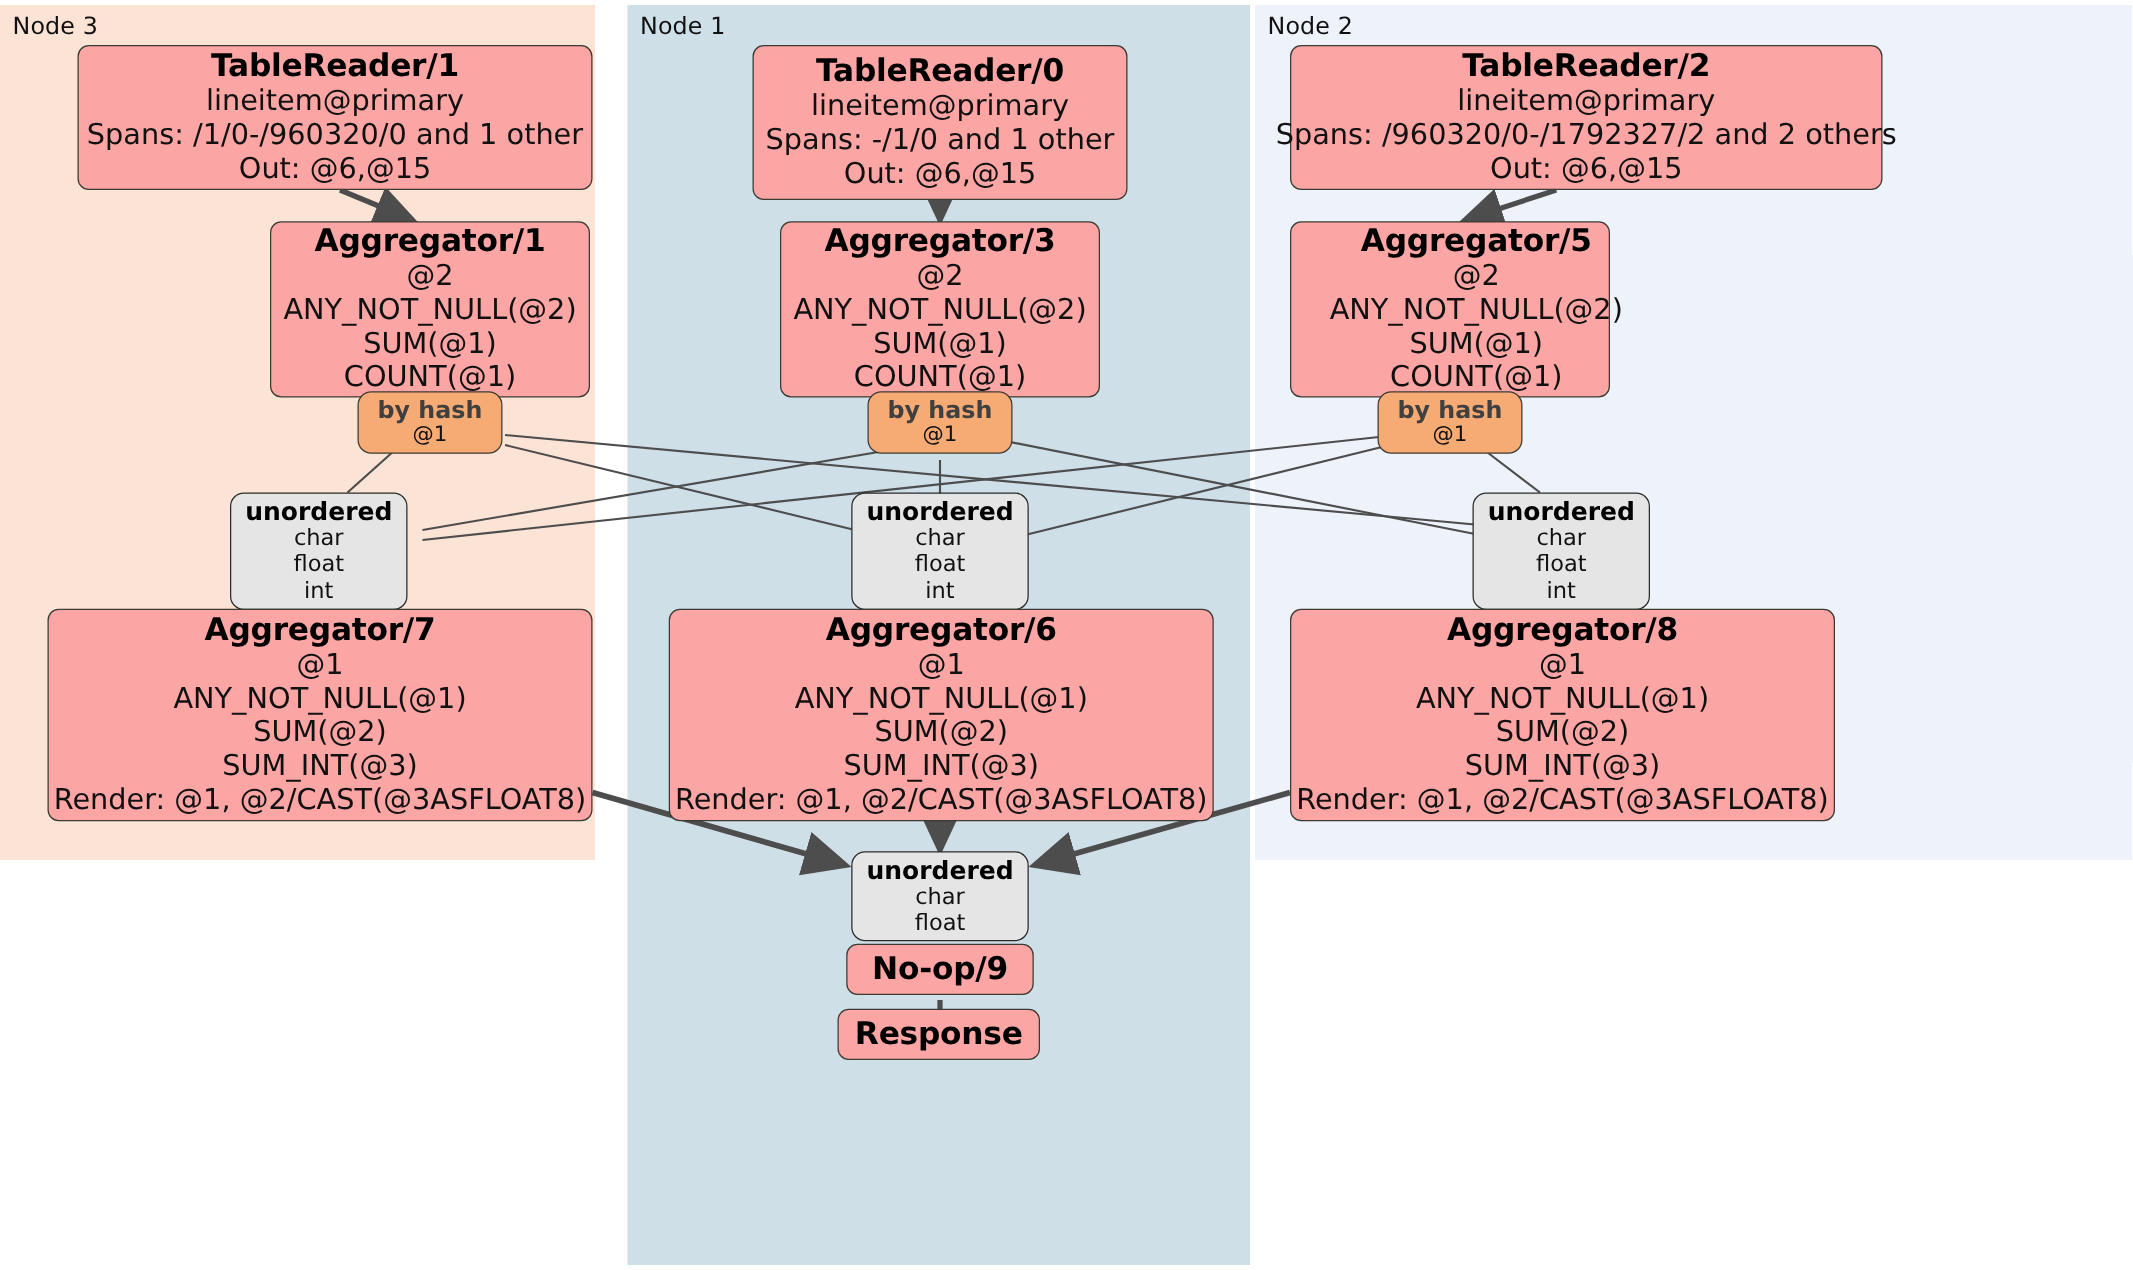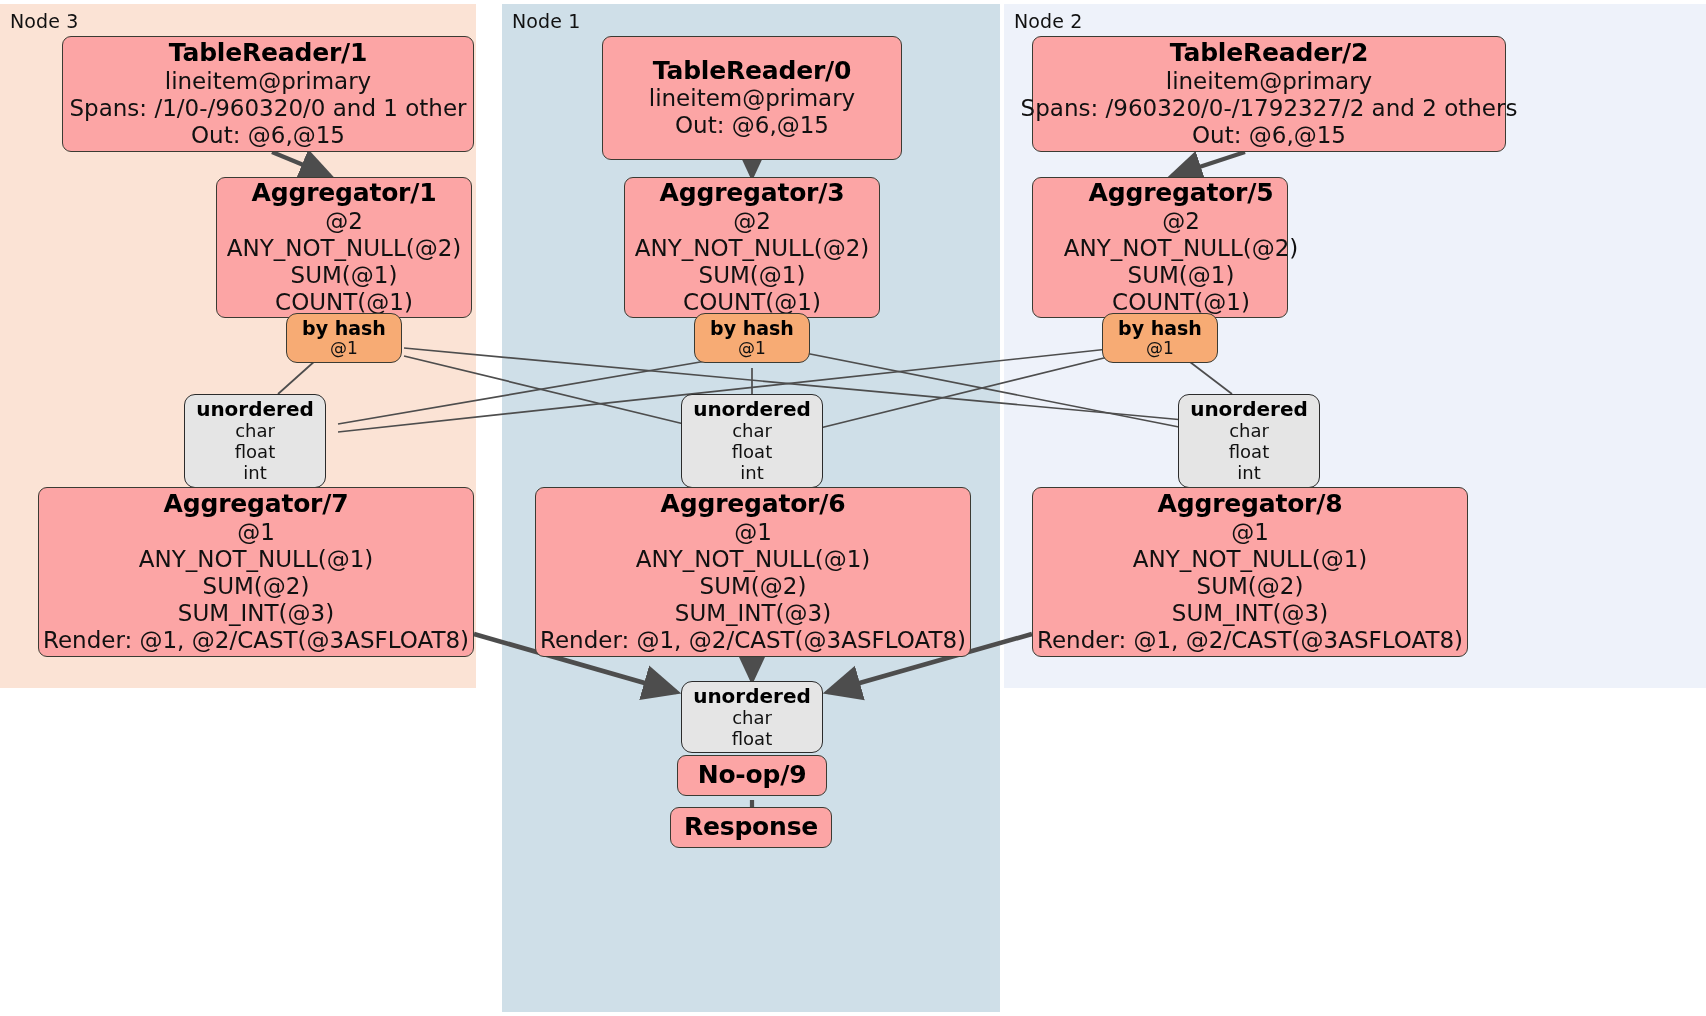--- a/index.html
+++ b/index.html
@@ -12,21 +12,21 @@
   svg.edges{position:absolute;left:0;top:0;width:1706px;height:1016px;overflow:visible;}
 
   .node{position:absolute;box-sizing:border-box;display:flex;flex-direction:column;
         align-items:center;justify-content:center;text-align:center;}
 
   .proc{background:#fca5a5;border:1.6px solid #3b3b33;border-radius:9px;}
   .proc .ttl{font-weight:bold;font-size:25px;color:#000;line-height:1.14;letter-spacing:-0.2px;}
   .proc .ln{font-size:23px;color:#111;line-height:1.17;white-space:nowrap;}
 
   .router{background:#f7ab74;border:1.6px solid #3b3b33;border-radius:11px;}
-  .router .ttl{font-weight:bold;font-size:19px;color:#000000;line-height:1.1;}
+  .router .ttl{font-weight:bold;font-size:19px;color:#404040;line-height:1.1;}
   .router .ln{font-size:17px;color:#111;line-height:1.1;}
 
   .sync{background:#e5e5e5;border:1.6px solid #2b2b2b;border-radius:11px;}
   .sync .ttl{font-weight:bold;font-size:20px;color:#000;line-height:1.15;}
   .sync .ln{font-size:18px;color:#111;line-height:1.16;}
 
   .noop .ttl{font-weight:bold;font-size:25px;}
   .resp .ttl{font-weight:bold;font-size:25px;}
 </style>
 </head>
@@ -82,20 +82,21 @@
   <div class="node proc" style="left:62px;top:36px;width:412px;height:116px;">
     <div class="ttl">TableReader/1</div>
     <div class="ln">lineitem@primary</div>
     <div class="ln">Spans: /1/0-/960320/0 and 1 other</div>
     <div class="ln">Out: @6,@15</div>
   </div>
 
   <div class="node proc" style="left:602px;top:36px;width:300px;height:124px;">
     <div class="ttl">TableReader/0</div>
     <div class="ln">lineitem@primary</div>
+    <div class="ln">Spans: -/1/0 and 1 other</div>
     <div class="ln">Out: @6,@15</div>
   </div>
 
   <div class="node proc" style="left:1032px;top:36px;width:474px;height:116px;">
     <div class="ttl">TableReader/2</div>
     <div class="ln">lineitem@primary</div>
     <div class="ln">Spans: /960320/0-/1792327/2 and 2 others</div>
     <div class="ln">Out: @6,@15</div>
   </div>
 

